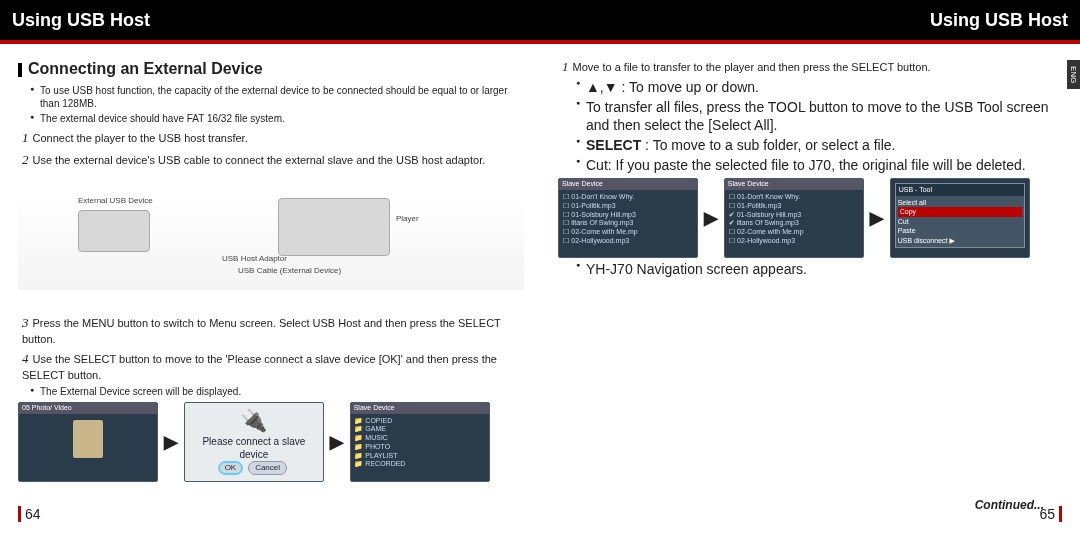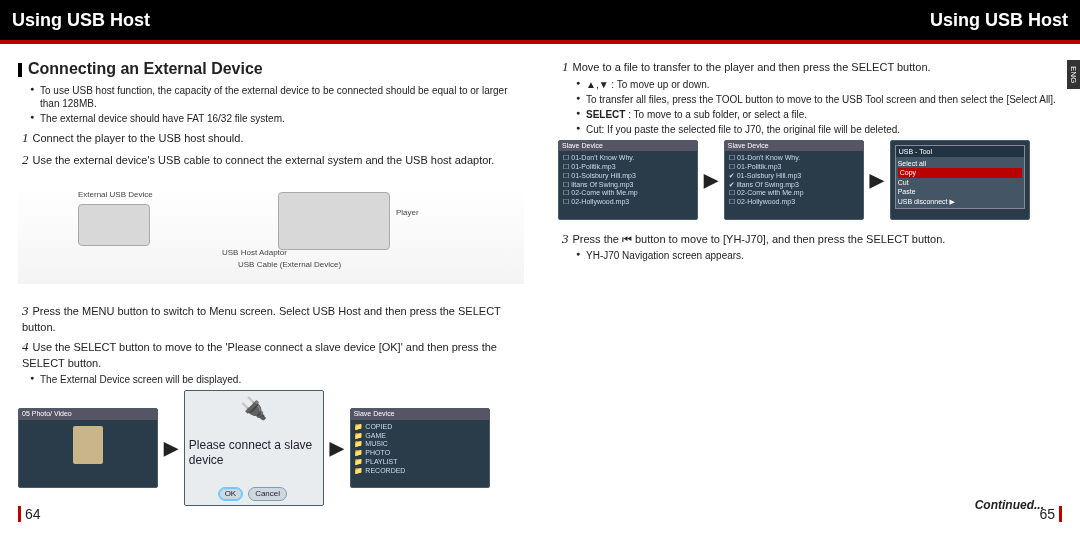--- a/index.html
+++ b/index.html
@@ -7,22 +7,22 @@
 .half{width:540px;display:flex;flex-direction:column}
 .header{height:40px;background:#000;color:#fff;font-size:18px;font-weight:bold;display:flex;align-items:center;padding:0 12px;border-bottom:4px solid #b00}
 .header.right{justify-content:flex-end}
 .body{padding:10px 16px 4px 18px;flex:1;position:relative}
 h2{font-size:16px;font-weight:bold;margin:6px 0 6px 0}
 h2 .bar{display:inline-block;width:4px;height:14px;background:#000;margin-right:6px;vertical-align:middle}
 .bullet{font-size:10px;margin:2px 0 2px 12px;padding-left:10px;position:relative;line-height:1.3}
 .bullet::before{content:"●";position:absolute;left:0;top:0;font-size:7px}
 .step{font-size:11px;margin:4px 0 2px 4px;line-height:1.35}
 .step .num{font-style:italic;font-family:Georgia,serif;font-size:13px;margin-right:4px}
-.sub{font-size:10px;margin-left:18px;line-height:1.3}
-.diagram{margin:18px 0;padding:6px;font-size:9px;color:#444;height:86px;position:relative;background:linear-gradient(#fff,#f4f4f4)}
+.sub{font-size:14px;margin-left:18px;line-height:1.3}
+.diagram{margin:24px 0;padding:6px;font-size:9px;color:#444;height:86px;position:relative;background:linear-gradient(#fff,#f4f4f4)}
 .diagram .lbl{position:absolute;font-size:8px;color:#444}
 .device{position:absolute;background:#d8d8d8;border:1px solid #aaa;border-radius:4px}
 .screens{display:flex;align-items:center;gap:6px;margin-top:4px}
 .arrow{font-size:18px;font-weight:bold}
 .screen{background:#2a3b4a;border:1px solid #4a5b6a;border-radius:2px;padding:4px;font-size:7px;color:#cde;line-height:1.25;flex:1;min-height:70px}
 .screen.small{max-width:130px}
 .screen .title{background:#556;padding:1px 3px;margin:-4px -4px 3px -4px;font-size:7px;color:#fff}
 .screen .row{white-space:nowrap;overflow:hidden;text-overflow:ellipsis}
 .btn{display:inline-block;background:#cfd7e0;color:#223;border:1px solid #8899aa;border-radius:8px;padding:1px 6px;font-size:8px;margin-right:3px}
 .btn.sel{border-color:#6cf;box-shadow:0 0 0 1px #6cf inset}
@@ -40,22 +40,22 @@
 <body>
 
 <div class="page">
 
  <div class="half">
    <div class="header">Using USB Host</div>
    <div class="body">
      <h2><span class="bar"></span><span>Connecting an External Device</span></h2>
      <div class="bullet">To use USB host function, the capacity of the external device to be connected should be equal to or larger than 128MB.</div>
      <div class="bullet">The external device should have FAT 16/32 file system.</div>
-     <div class="step"><span class="num">1</span><span>Connect the player to the USB host should.</span></div>
-     <div class="step"><span class="num">2</span><span>Use the external device's USB cable to connect the external system and the USB host adaptor.</span></div>
+     <div class="step"><span class="num">1</span><span>Connect the player to the USB host transfer.</span></div>
+     <div class="step"><span class="num">2</span><span>Use the external device's USB cable to connect the external slave and the USB host adaptor.</span></div>
 
      <div class="diagram">
        <div class="device" style="left:60px;top:18px;width:70px;height:40px"></div>
        <div class="device" style="left:260px;top:6px;width:110px;height:56px"></div>
        <div class="lbl" style="left:60px;top:4px">External USB Device</div>
        <div class="lbl" style="left:378px;top:22px">Player</div>
        <div class="lbl" style="left:204px;top:62px">USB Host Adaptor</div>
        <div class="lbl" style="left:220px;top:74px">USB Cable (External Device)</div>
      </div>
 
@@ -64,22 +64,22 @@
      <div class="bullet">The External Device screen will be displayed.</div>
 
      <div class="screens">
        <div class="screen small">
          <div class="title">05  Photo/ Video</div>
          <div style="width:30px;height:38px;background:#c9b58a;margin:6px auto;border-radius:2px"></div>
        </div>
        <div class="arrow">▶</div>
        <div class="screen small" style="background:#e8ecef;color:#223">
          <div class="iconplug">🔌</div>
-         <div style="font-size:12px;margin-top:16px">Please connect a slave device</div>
-         <div style="text-align:center;margin-top:19px">
+         <div style="text-align:center;font-size:10px;margin-top:2px">Please connect a slave device</div>
+         <div style="text-align:center;margin-top:0">
            <span class="btn sel">OK</span>
            <span class="btn">Cancel</span>
          </div>
        </div>
        <div class="arrow">▶</div>
        <div class="screen small">
          <div class="title">Slave Device</div>
          <div class="row">📁 <span>COPIED</span></div>
          <div class="row">📁 <span>GAME</span></div>
          <div class="row">📁 <span>MUSIC</span></div>
@@ -131,20 +131,19 @@
            <div class="utitle">USB - Tool</div>
            <span>Select all</span><br>
            <span class="hi">Copy</span>
            <span>Cut</span><br>
            <span>Paste</span><br>
            <span>USB disconnect</span> ▶
          </div>
        </div>
      </div>
 
-     <div class="step" style="margin-top:10px"><span class="num">3</span><span>Press the ⏮ button to move to [YH-J70], and then press the SELECT button.</span></div>
      <div class="bullet sub">YH-J70 Navigation screen appears.</div>
 
      <div class="cont">Continued...</div>
      <div class="pagenum right">65</div>
    </div>
  </div>
 </div>
 
 </body></html>

